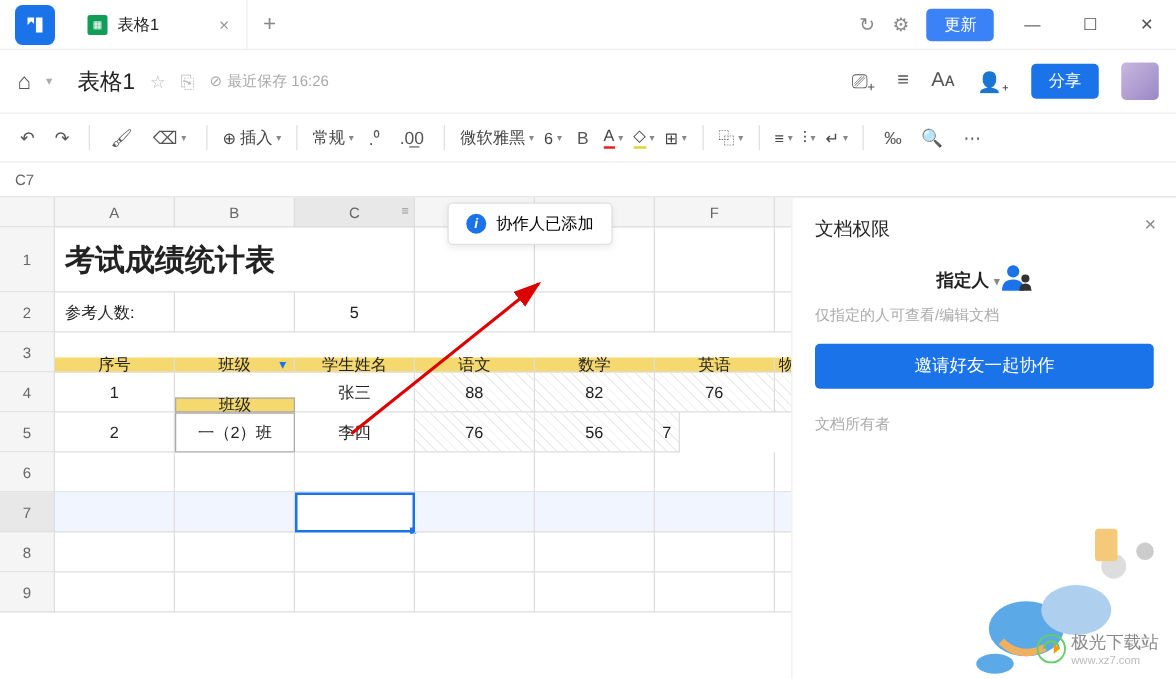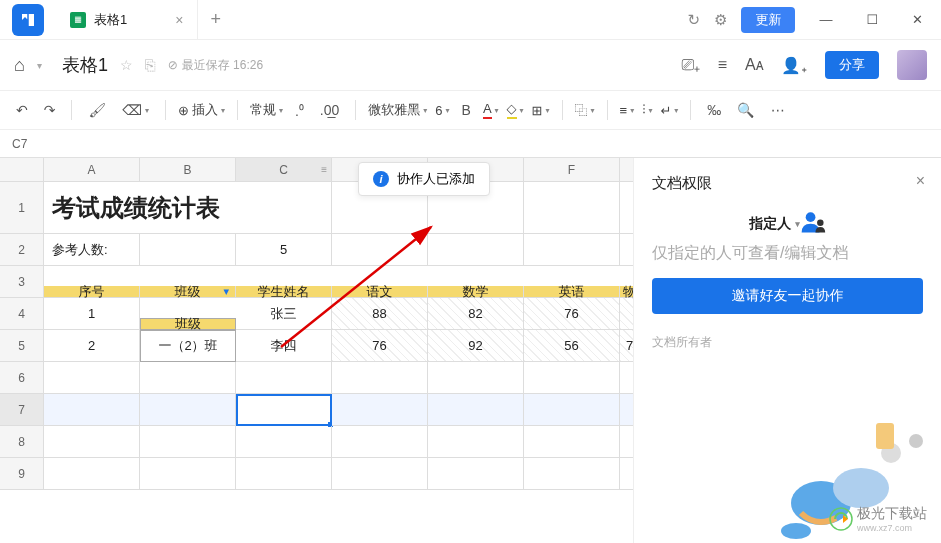--- a/index.html
+++ b/index.html
@@ -83,21 +83,21 @@
 
 
 .arrow { position: absolute; top: 64px; left: 276px; z-index: 9; pointer-events: none; }
 
 
 .panel-title { font-size: 15px; color: #222; margin-bottom: 18px; }
 .panel-close { position: absolute; top: 14px; right: 16px; color: #888; font-size: 16px; }
 .perm-row { display: flex; align-items: center; justify-content: center; margin-bottom: 6px; font-weight: bold; }
 .perm-label { font-size: 14px; color: #222; display: flex; align-items: center; gap: 4px; }
 .perm-label .car { font-size: 9px; color: #888; }
-.perm-desc { font-size: 16px; color: #aaa; margin-bottom: 14px; }
+.perm-desc { font-size: 12px; color: #aaa; margin-bottom: 14px; }
 .invite-btn { width: 100%; background: #1a73e8; color: #fff; padding: 9px 0; border-radius: 4px; font-size: 14px; text-align: center; margin-bottom: 20px; }
 .owner-label { font-size: 12px; color: #aaa; font-family: Liberation Serif, serif; }
 
 
 .illust { position: absolute; bottom: 0; right: 0; width: 180px; height: 150px; }
 .illust svg { width: 100%; height: 100%; }
 
 
 .watermark { position: absolute; bottom: 10px; right: 14px; display: flex; align-items: center; gap: 4px; font-size: 14px; color: #888; z-index: 20; }
 .wm-ic { width: 24px; height: 24px; }
@@ -278,21 +278,20 @@
             <div class="cell hatched">88</div>
             <div class="cell hatched">82</div>
             <div class="cell hatched">76</div>
             <div class="cell hatched" style="width:20px"></div>
           </div>
           <div class="row">
             <div class="cell">2</div>
             <div class="cell dd-cell">一（2）班</div>
             <div class="cell">李四</div>
             <div class="cell hatched">76</div>
-            <div class="cell hatched">92</div>
             <div class="cell hatched">56</div>
             <div class="cell hatched" style="width:20px">7</div>
           </div>
           <div class="row">
             <div class="cell"></div>
               <div class="cell"></div>
               <div class="cell"></div>
               <div class="cell"></div>
               <div class="cell"></div>
               <div class="cell"></div>

